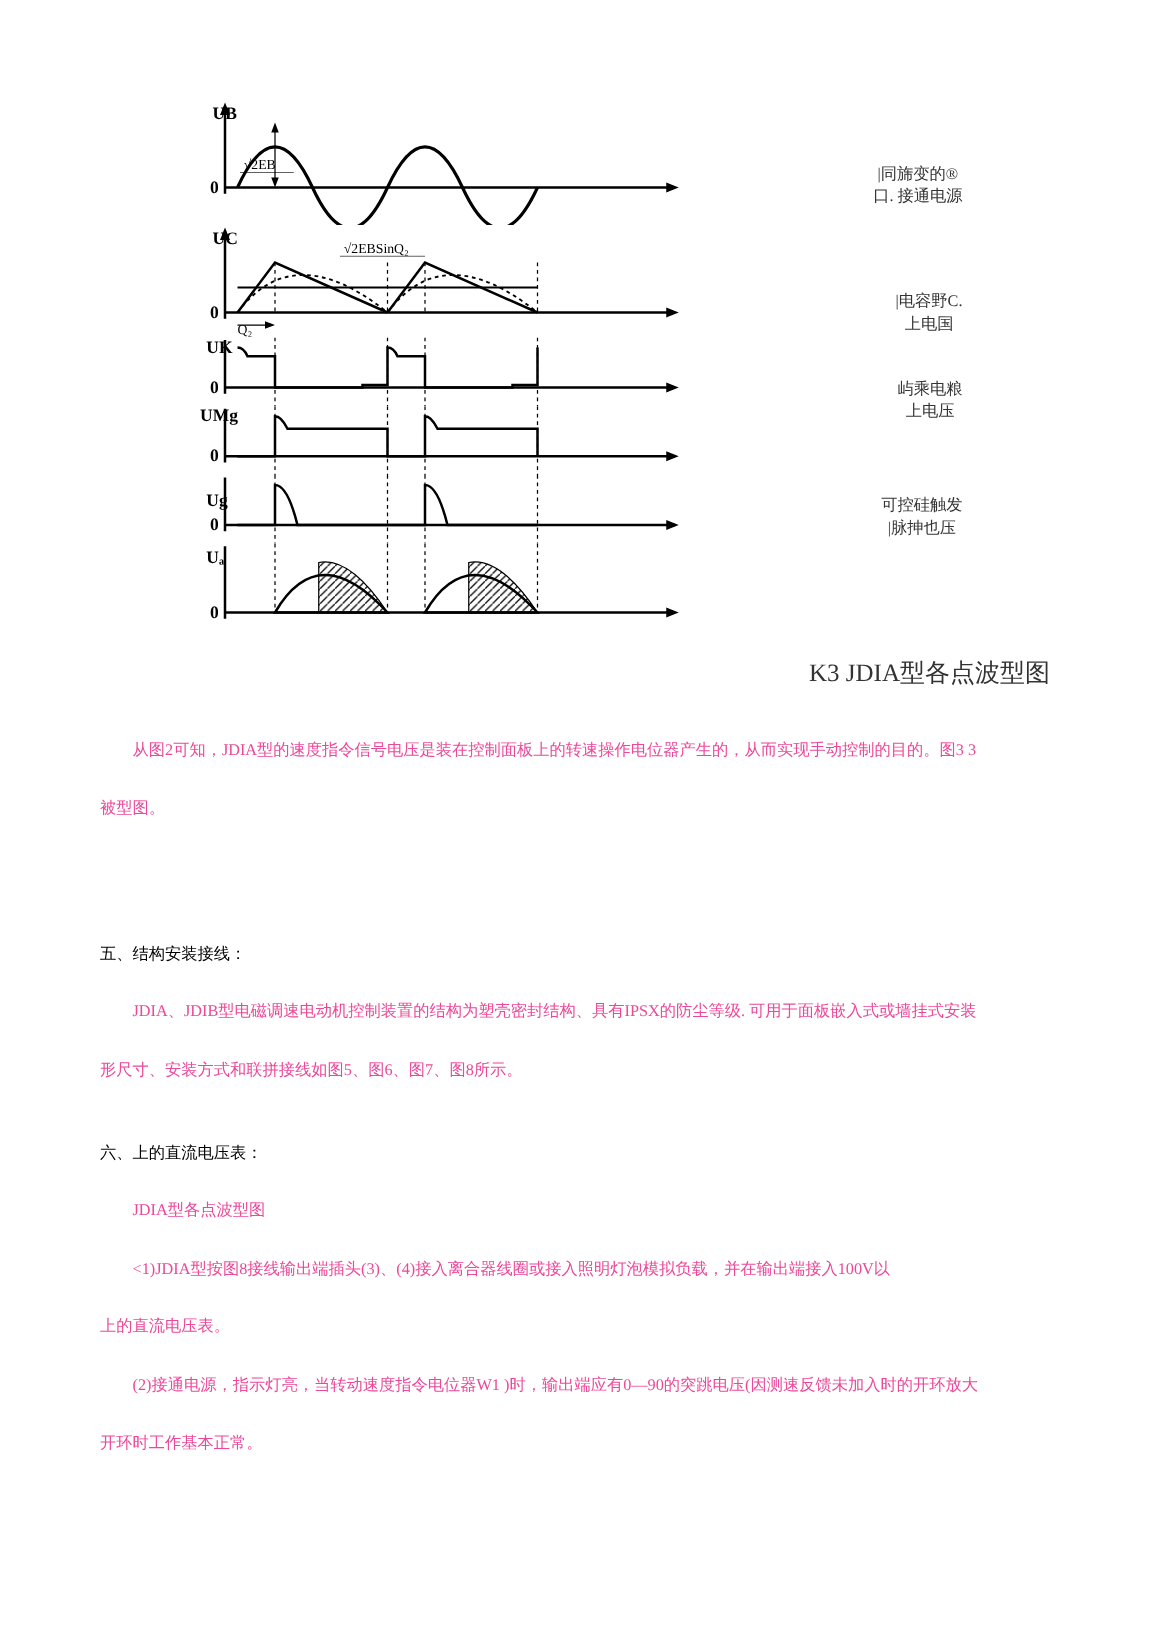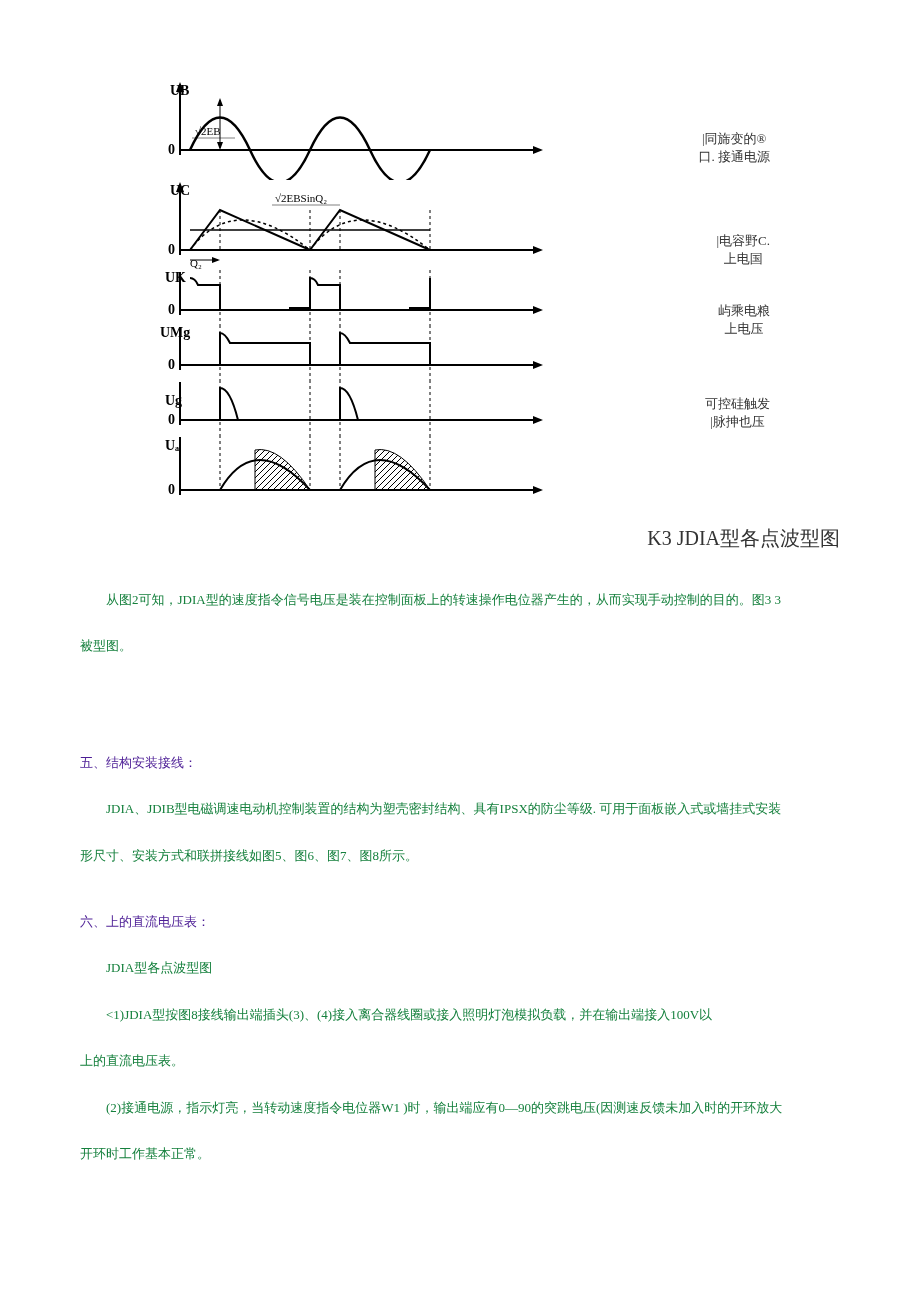--- a/index.html
+++ b/index.html
@@ -33,27 +33,27 @@
     }
     .diagram-title {
       text-align: right;
       font-size: 20px;
       margin: 20px 0 30px;
     }
     .para {
       font-size: 13px;
       line-height: 2.8;
       text-indent: 2em;
-      color: #15803d;
+      color: #ec4899;
       margin: 0 0 10px;
     }
     .para-noindent {
       font-size: 13px;
       line-height: 2.8;
-      color: #4c1d95;
+      color: #000000;
       margin: 30px 0 10px;
     }
     .spacer {
       height: 40px;
     }
     svg text {
       font-family: "Times New Roman", serif;
       font-size: 14px;
       font-weight: bold;
     }

